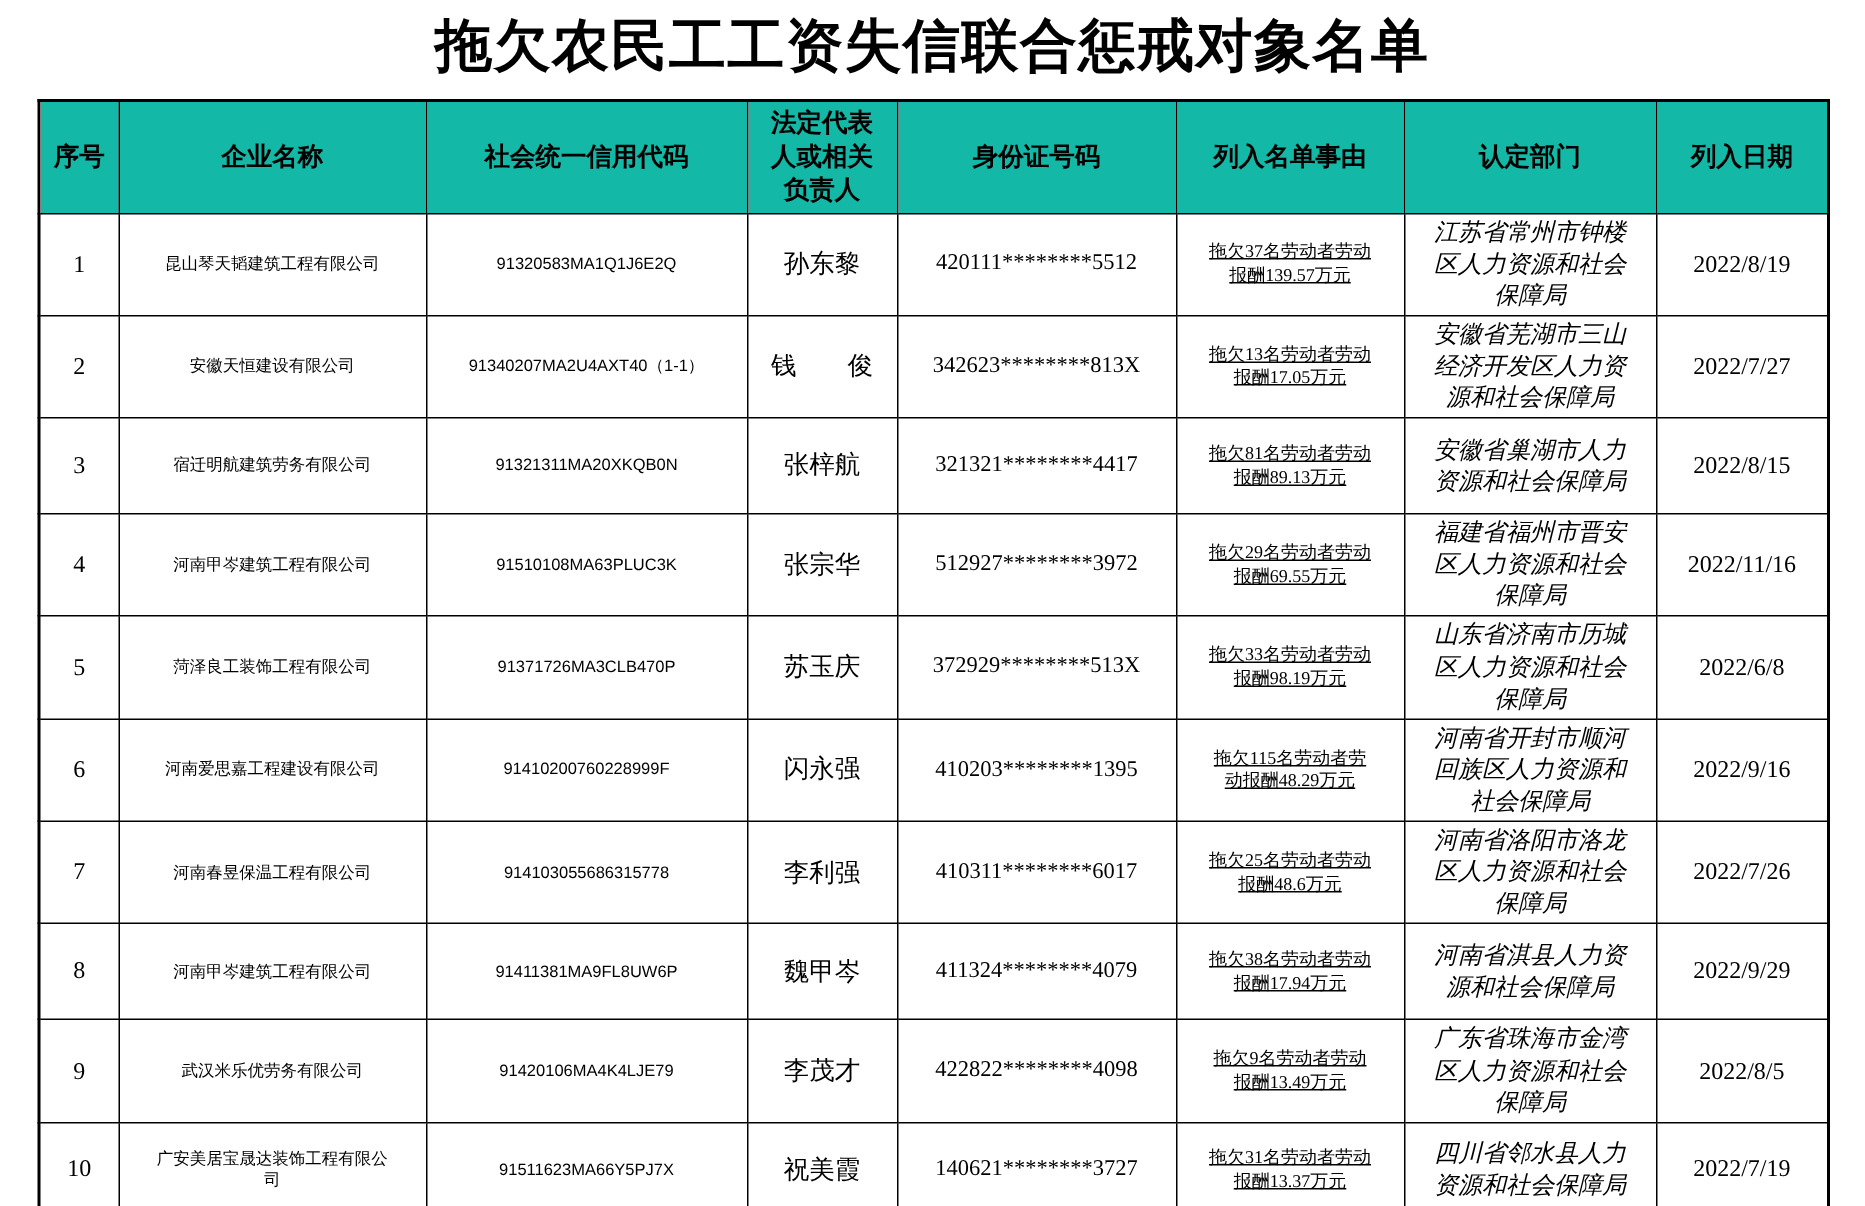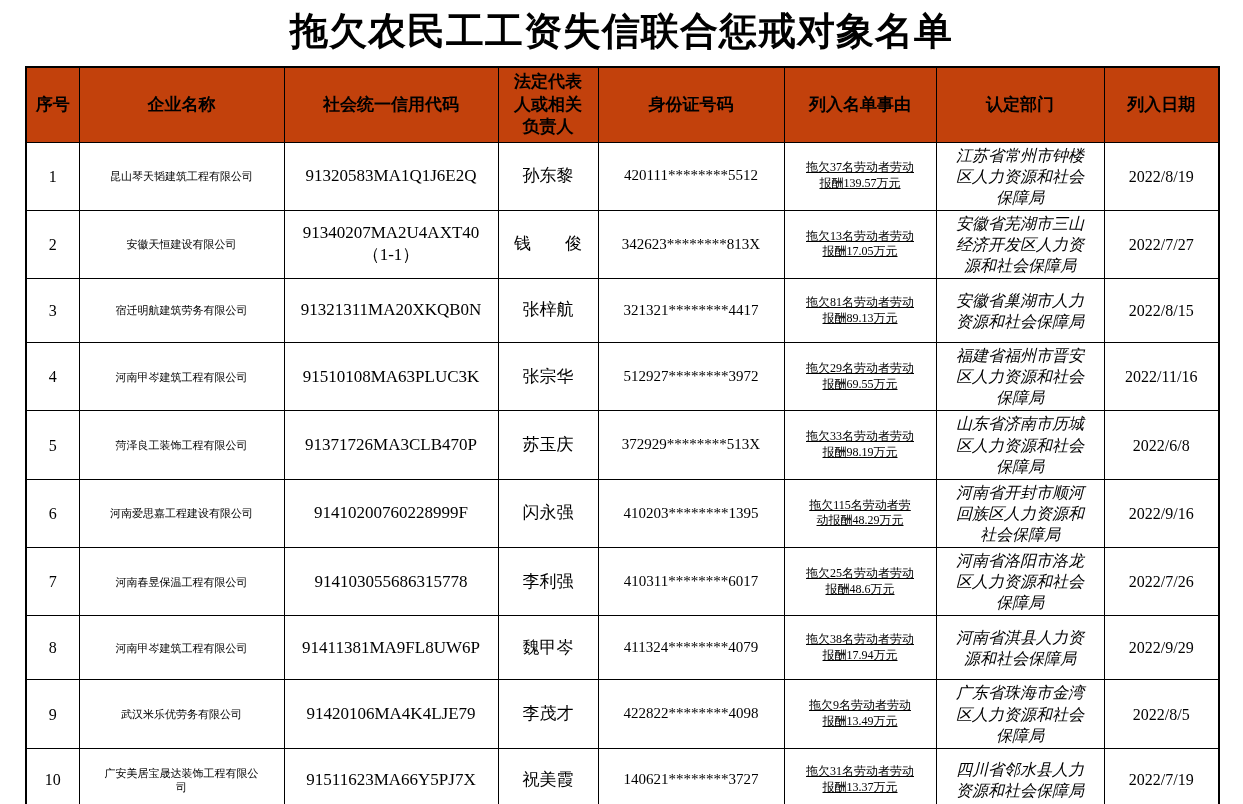--- a/index.html
+++ b/index.html
@@ -40,31 +40,31 @@
     border: 1px solid #000000;
     text-align: center;
     vertical-align: middle;
     padding: 2px 6px;
     box-sizing: border-box;
     overflow: hidden;
     line-height: 1.32;
     word-break: normal;
   }
   thead th {
-    background: #c2410c;
+    background: #14b8a6;
     font-weight: bold;
     font-size: 17px;
     height: 75px;
     padding: 2px 8px;
   }
   thead th.col-person { padding: 2px 14px; }
   tbody tr { height: 64px; }
   td.cell-no      { font-size: 16px; }
   td.cell-company { font-size: 11px; padding: 2px 22px; }
-  td.cell-code    { font-size: 17px; padding: 2px 10px; font-family: Liberation Serif, serif; }
+  td.cell-code    { font-size: 11px; padding: 2px 10px; font-family: Liberation Sans, sans-serif; }
   td.cell-person  { font-size: 17px; }
   td.cell-id      { font-size: 15px; }
   td.cell-reason  { font-size: 12px; padding: 2px 20px; text-decoration: underline; }
   td.cell-dept    { font-size: 16px; padding: 2px 14px; font-style: italic; }
   td.cell-date    { font-size: 16px; }
 </style>
 </head>
 <body>
 
 <div class="page">

